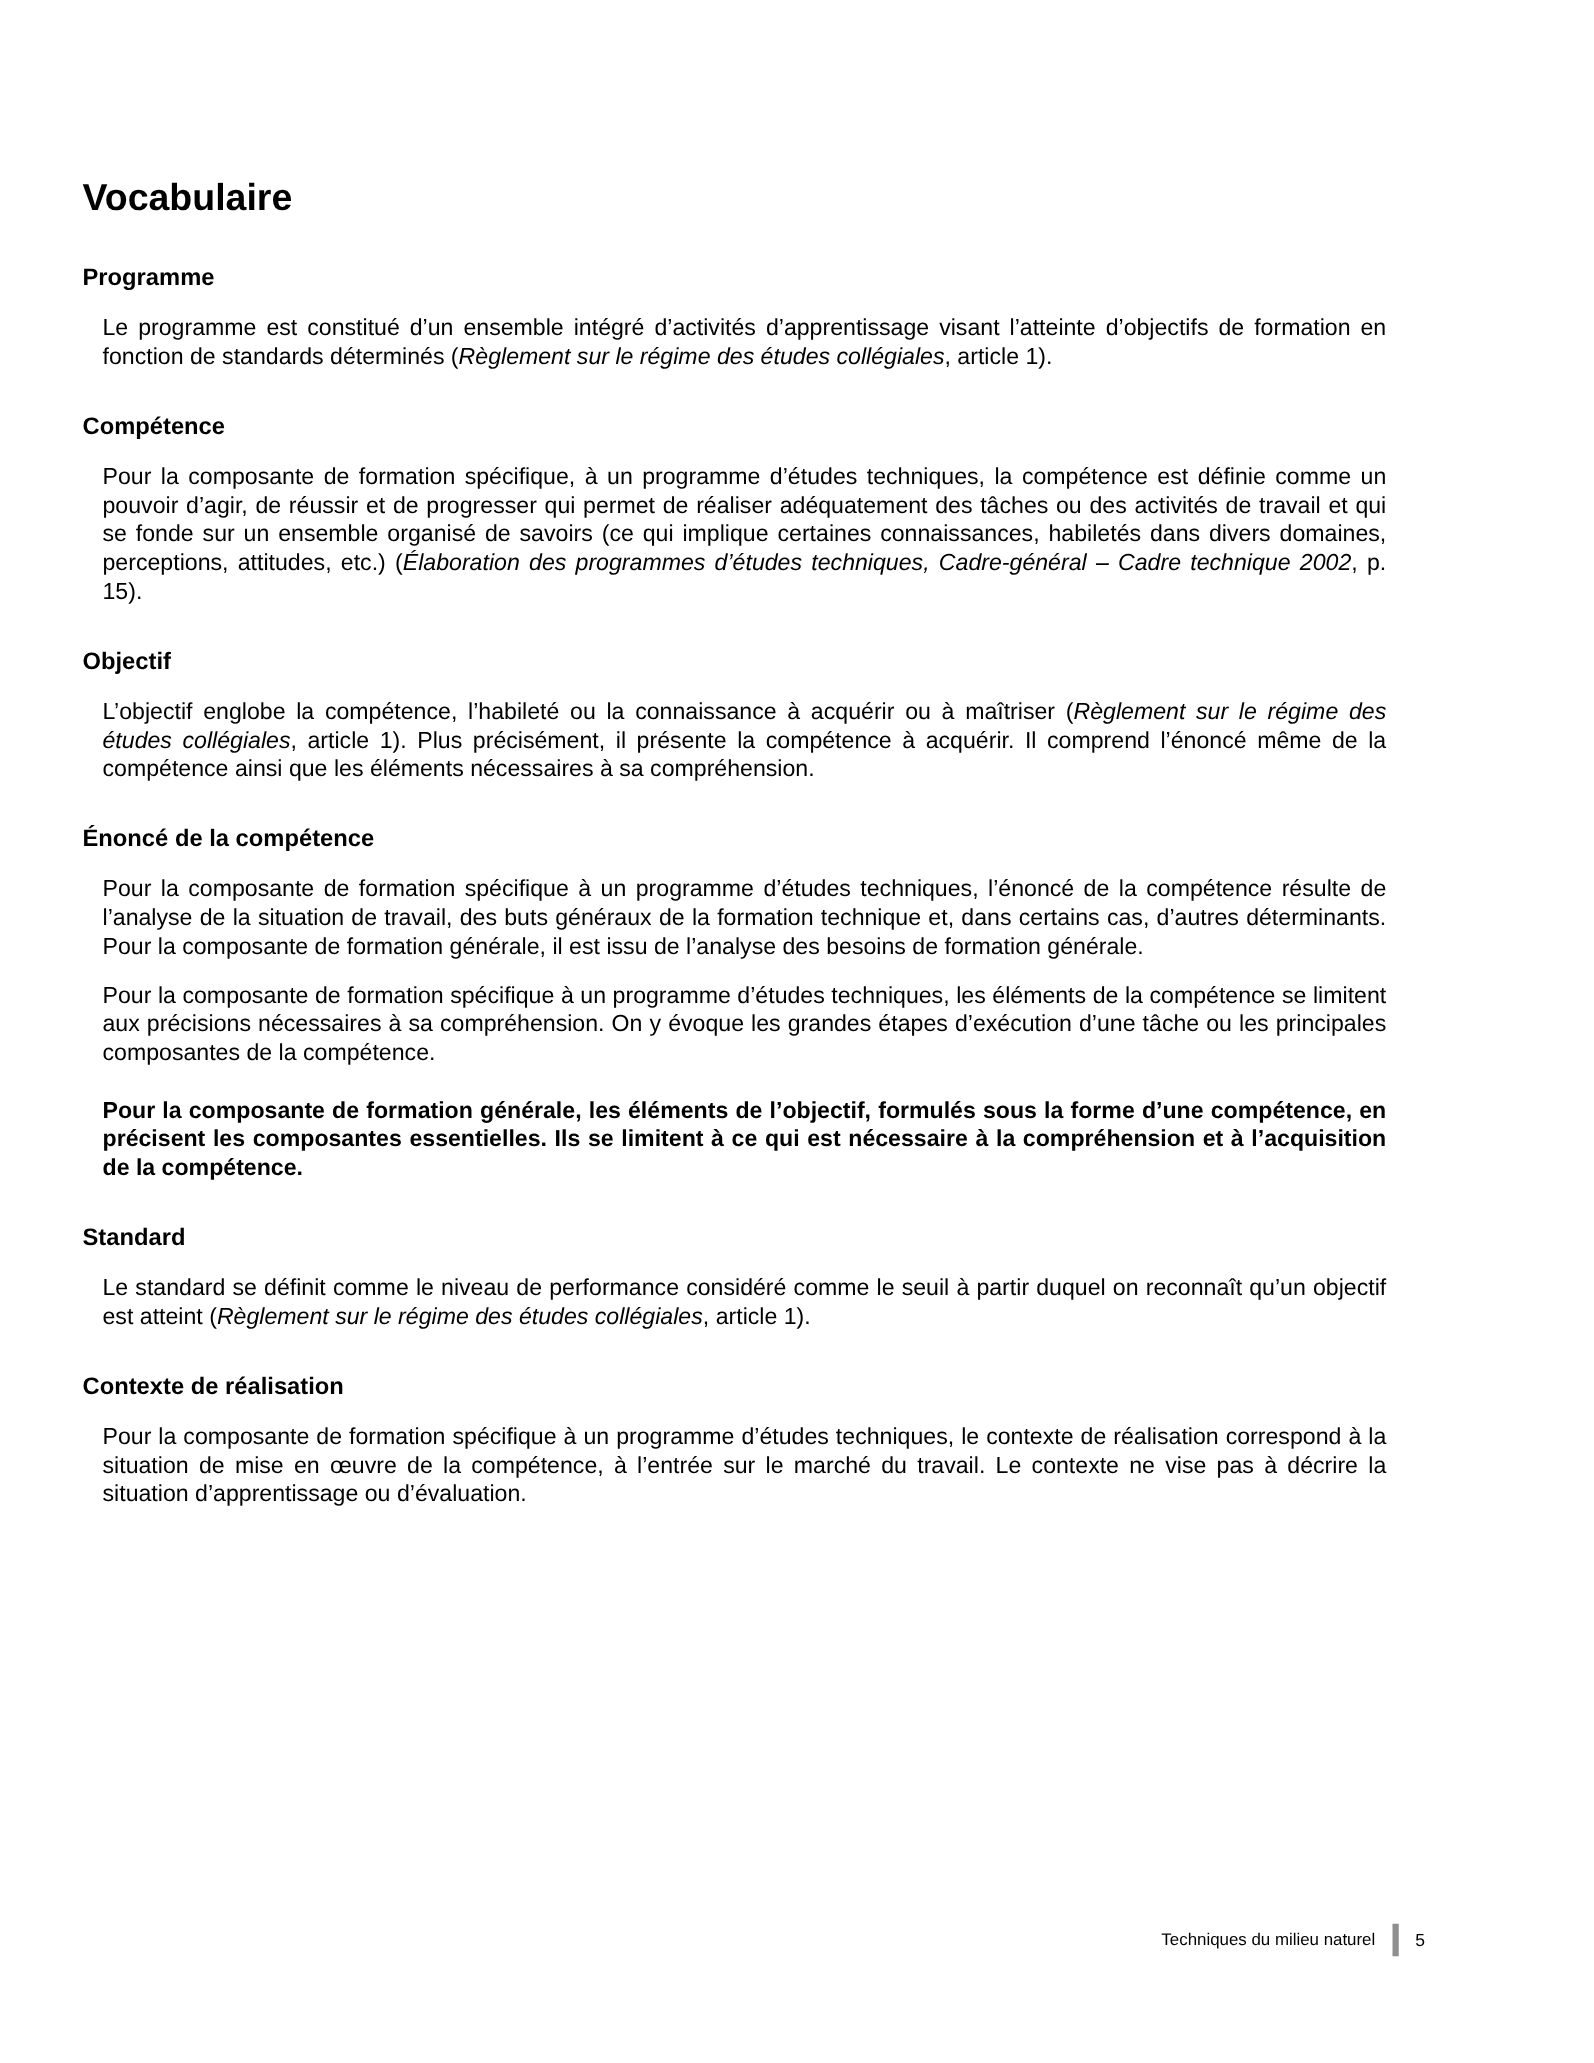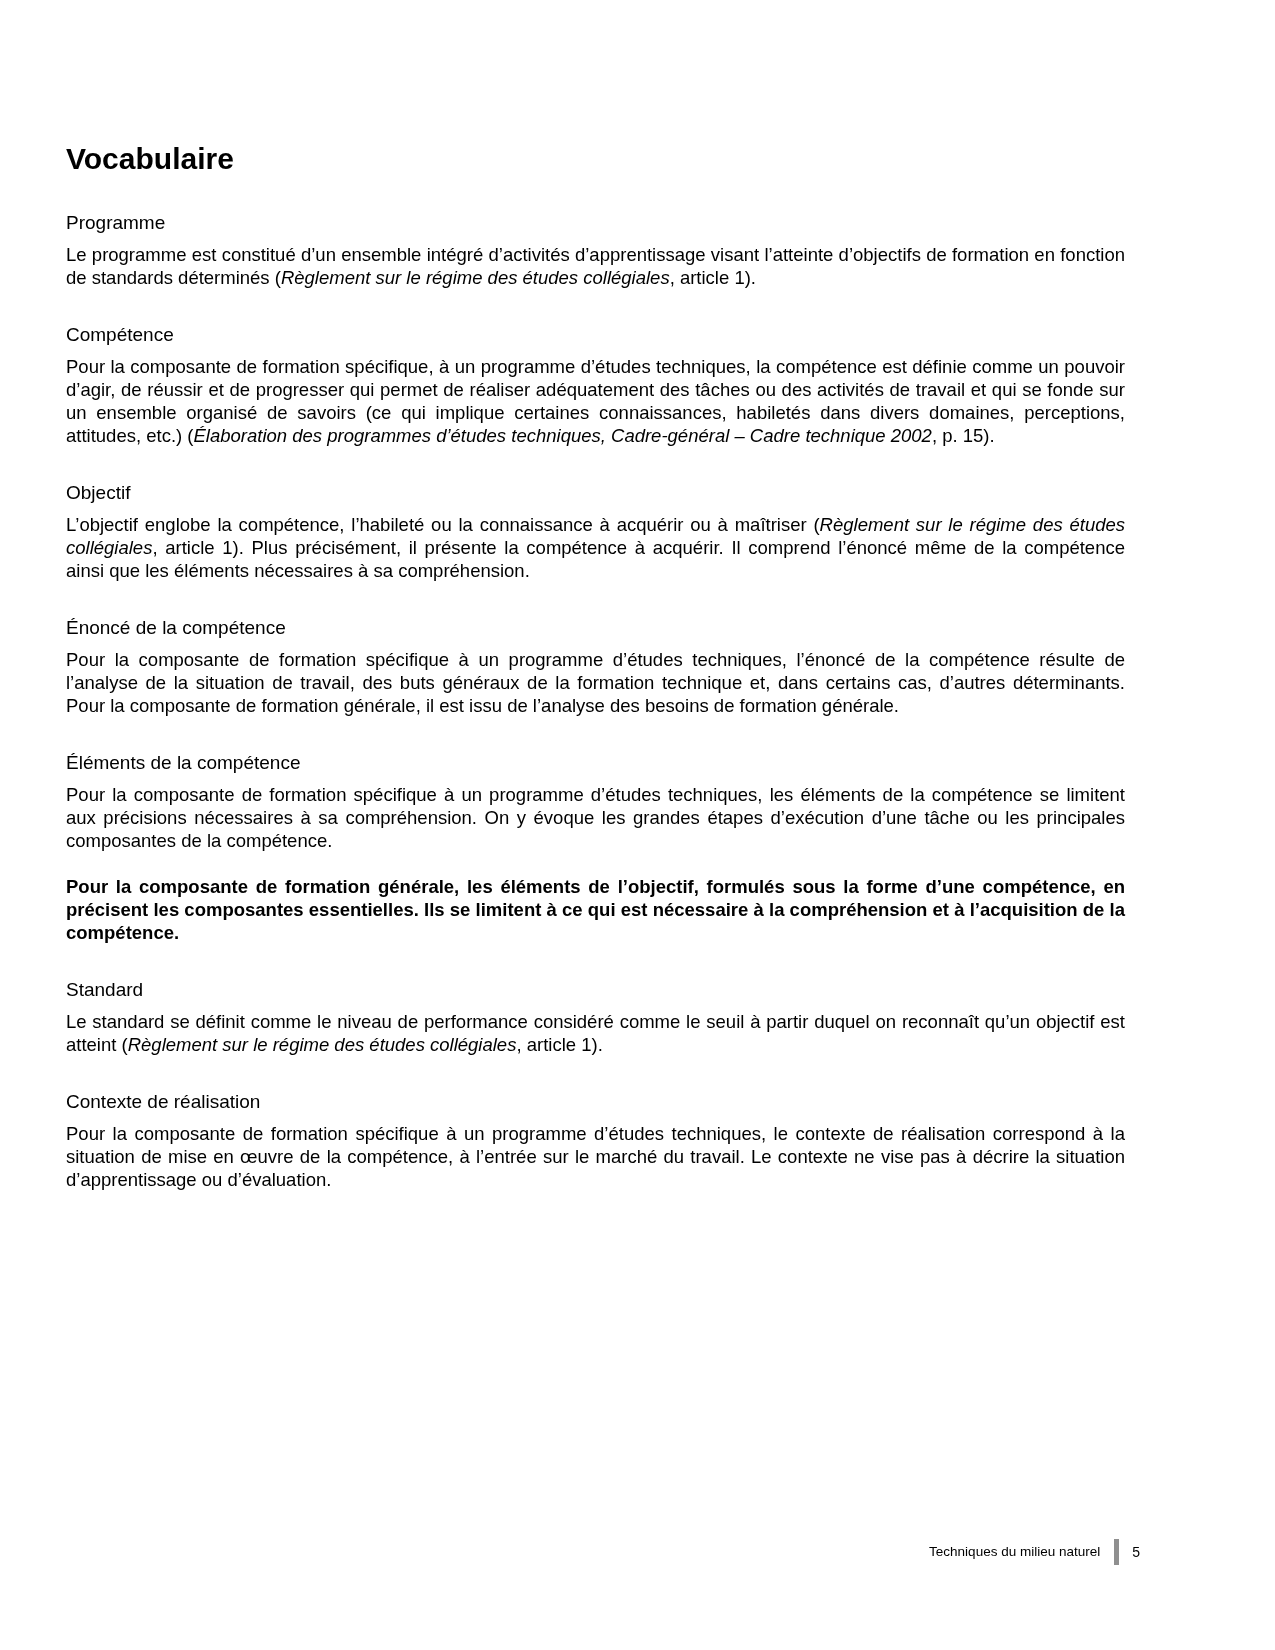--- a/index.html
+++ b/index.html
@@ -27,27 +27,27 @@
     font-size: 30px;
     line-height: 36px;
     font-weight: bold;
     margin: 0 0 20px 0;
     letter-spacing: 0px;
   }
   section.vocab-section { margin: 0; }
   h2.section-heading {
     font-size: 19px;
     line-height: 23px;
-    font-weight: normal;
+    font-weight: bold;
     margin: 34px 0 9px 0;
   }
   p.body-paragraph {
     font-size: 18.5px;
     line-height: 23px;
-    margin: 0;
+    margin: 16px;
     text-align: justify;
   }
   p.body-paragraph + p.body-paragraph { margin-top: 23px; font-weight: bold; }
   .italic { font-style: italic; }
   .footer {
     position: absolute;
     top: 1538px;
     right: 135px;
     display: flex;
     align-items: center;
@@ -86,21 +86,20 @@
       </section>
       <section class="vocab-section">
         <h2 class="section-heading">Objectif</h2>
         <p class="body-paragraph"><span class="">L’objectif englobe la compétence, l’habileté ou la connaissance à acquérir ou à maîtriser (</span><span class="italic">Règlement sur le régime des études collégiales</span><span class="">, article 1). Plus précisément, il présente la compétence à acquérir. Il comprend l’énoncé même de la compétence ainsi que les éléments nécessaires à sa compréhension.</span></p>
       </section>
       <section class="vocab-section">
         <h2 class="section-heading">Énoncé de la compétence</h2>
         <p class="body-paragraph"><span class="">Pour la composante de formation spécifique à un programme d’études techniques, l’énoncé de la compétence résulte de l’analyse de la situation de travail, des buts généraux de la formation technique et, dans certains cas, d’autres déterminants. Pour la composante de formation générale, il est issu de l’analyse des besoins de formation générale.</span></p>
       </section>
       <section class="vocab-section">
-        <h2 class="section-heading">Éléments de la compétence</h2>
         <p class="body-paragraph"><span class="">Pour la composante de formation spécifique à un programme d’études techniques, les éléments de la compétence se limitent aux précisions nécessaires à sa compréhension. On y évoque les grandes étapes d’exécution d’une tâche ou les principales composantes de la compétence.</span></p>
         <p class="body-paragraph"><span class="">Pour la composante de formation générale, les éléments de l’objectif, formulés sous la forme d’une compétence, en précisent les composantes essentielles. Ils se limitent à ce qui est nécessaire à la compréhension et à l’acquisition de la compétence.</span></p>
       </section>
       <section class="vocab-section">
         <h2 class="section-heading">Standard</h2>
         <p class="body-paragraph"><span class="">Le standard se définit comme le niveau de performance considéré comme le seuil à partir duquel on reconnaît qu’un objectif est atteint (</span><span class="italic">Règlement sur le régime des études collégiales</span><span class="">, article 1).</span></p>
       </section>
       <section class="vocab-section">
         <h2 class="section-heading">Contexte de réalisation</h2>
         <p class="body-paragraph"><span class="">Pour la composante de formation spécifique à un programme d’études techniques, le contexte de réalisation correspond à la situation de mise en œuvre de la compétence, à l’entrée sur le marché du travail. Le contexte ne vise pas à décrire la situation d’apprentissage ou d’évaluation.</span></p>

